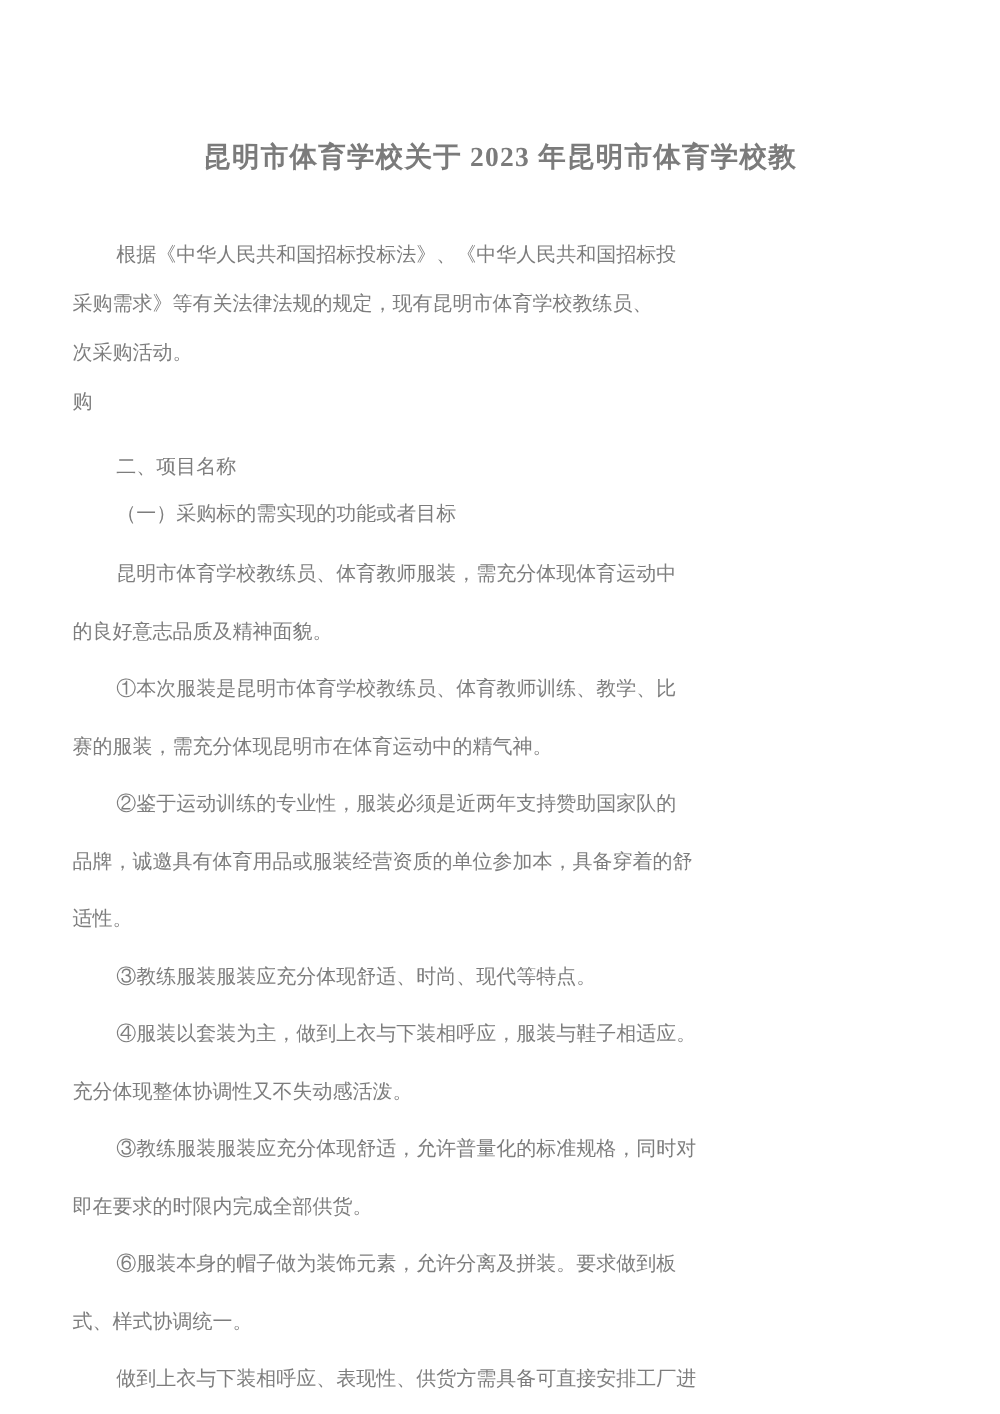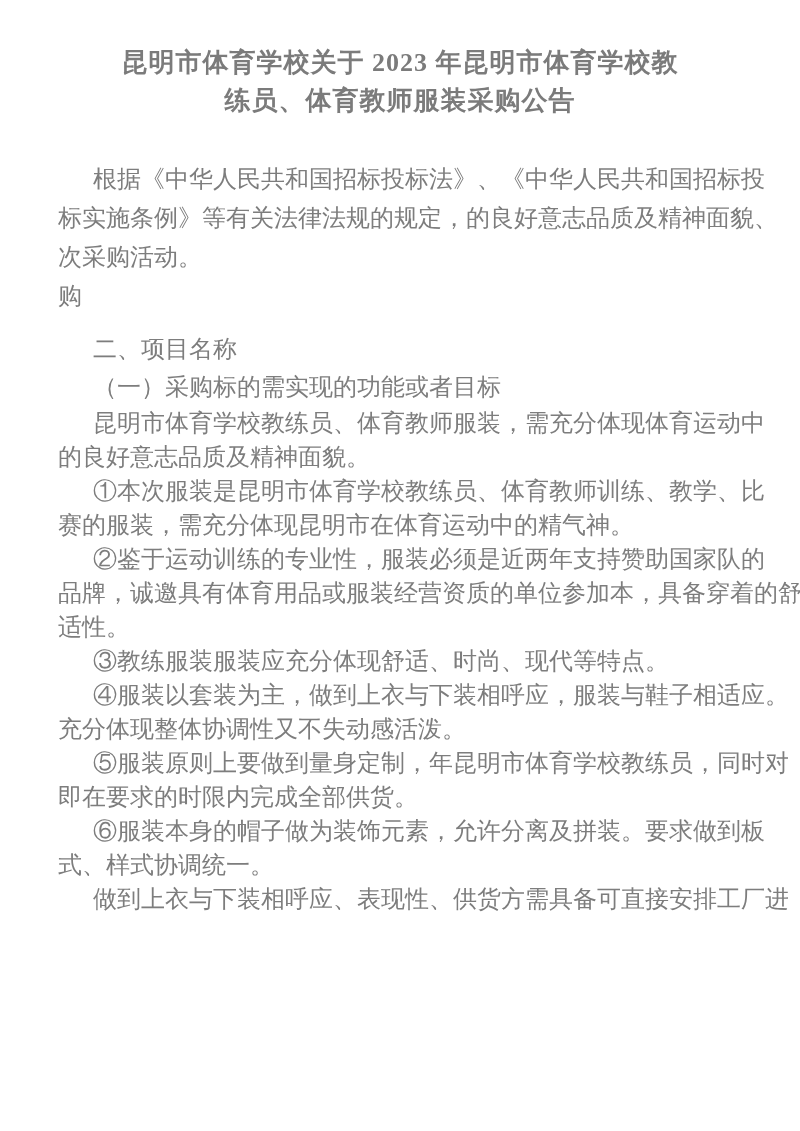--- a/index.html
+++ b/index.html
@@ -11,53 +11,52 @@
     position: relative;
     width: 800px;
     height: 1131px;
     background: #ffffff;
     overflow: hidden;
     font-family: "Liberation Serif", "DejaVu Serif", serif;
     color: #7d7d7d;
   }
   .doc-title {
     margin: 0;
-    padding-top: 44px;
+    padding-top: 107px;
     text-align: center;
-    font-size: 26px;
+    font-size: 22px;
     line-height: 38px;
     font-weight: bold;
     letter-spacing: 1px;
     color: #7b7b7b;
   }
   .doc-content {
     margin: 40px 64px 0 58px; 
-    font-size: 24px;
+    font-size: 16px;
     text-align: justify;
   }
   .block { margin: 0; }
   .block-intro .line   { line-height: 39px; }
   .block-heading .line { line-height: 38px; }
-  .block-para .line    { line-height: 34px; }
+  .block-para .line    { line-height: 34px; margin-top: 12px; }
   .block-heading.spaced { margin-top: 14px; }
   .line { white-space: nowrap; }
   .line.indent { padding-left: 35px; }
 </style>
 </head>
 <body>
 
 <div class="page">
   <h1 class="doc-title" id="doc-title">
       <div class="title-line">昆明市体育学校关于 2023 年昆明市体育学校教</div>
-      <div class="title-line">练员、体育教师服装采购公告</div>
     </h1>
   <div class="doc-content" id="doc-content">
       <div class="block block-intro">
         <div class="line indent">根据《中华人民共和国招标投标法》、《中华人民共和国招标投</div>
-        <div class="line">标实施条例》等有关法律法规的规定，的良好意志品质及精神面貌、</div>
+        <div class="line">采购需求》等有关法律法规的规定，现有昆明市体育学校教练员、</div>
         <div class="line">次采购活动。</div>
       </div>
       <div class="block block-intro">
         <div class="line">购</div>
       </div>
       <div class="block block-heading spaced">
         <div class="line indent">二、项目名称</div>
       </div>
       <div class="block block-heading">
         <div class="line indent">（一）采购标的需实现的功能或者目标</div>
@@ -76,21 +75,21 @@
         <div class="line">适性。</div>
       </div>
       <div class="block block-para">
         <div class="line indent">③教练服装服装应充分体现舒适、时尚、现代等特点。</div>
       </div>
       <div class="block block-para">
         <div class="line indent">④服装以套装为主，做到上衣与下装相呼应，服装与鞋子相适应。</div>
         <div class="line">充分体现整体协调性又不失动感活泼。</div>
       </div>
       <div class="block block-para">
-        <div class="line indent">⑤服装原则上要做到量身定制，年昆明市体育学校教练员，同时对</div>
+        <div class="line indent">③教练服装服装应充分体现舒适，允许普量化的标准规格，同时对</div>
         <div class="line">即在要求的时限内完成全部供货。</div>
       </div>
       <div class="block block-para">
         <div class="line indent">⑥服装本身的帽子做为装饰元素，允许分离及拼装。要求做到板</div>
         <div class="line">式、样式协调统一。</div>
       </div>
       <div class="block block-para">
         <div class="line indent">做到上衣与下装相呼应、表现性、供货方需具备可直接安排工厂进</div>
       </div>
     </div>

